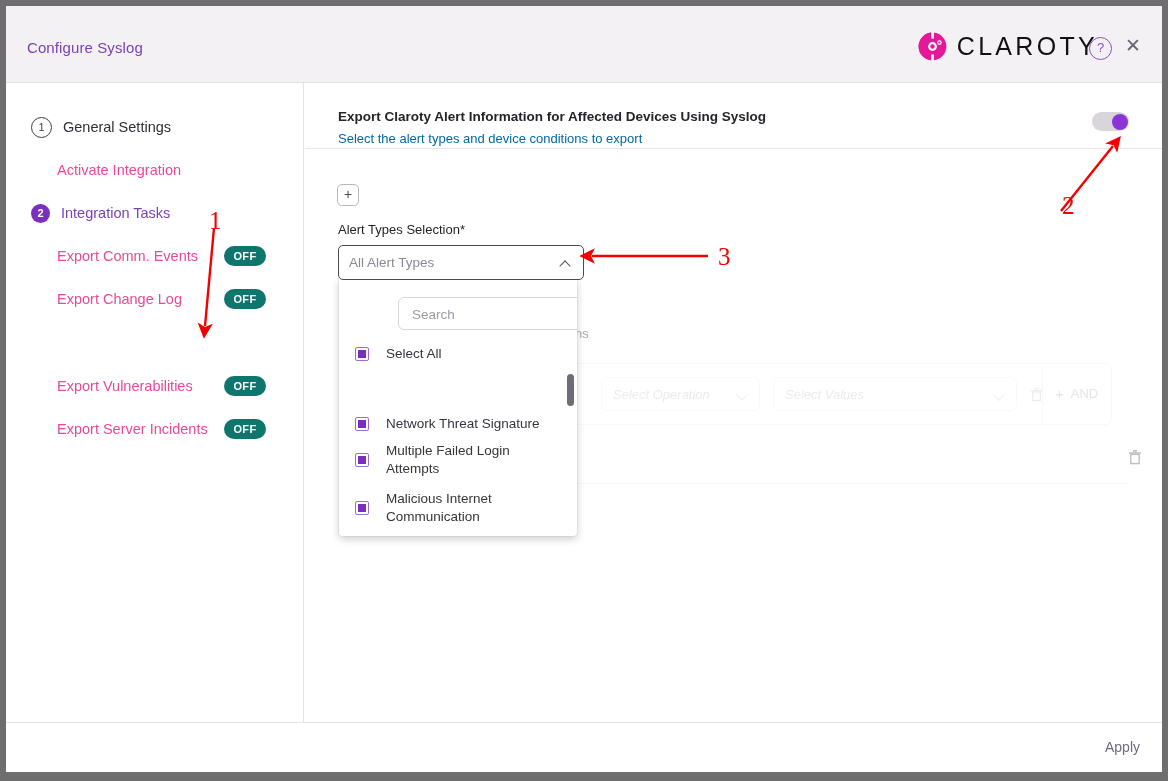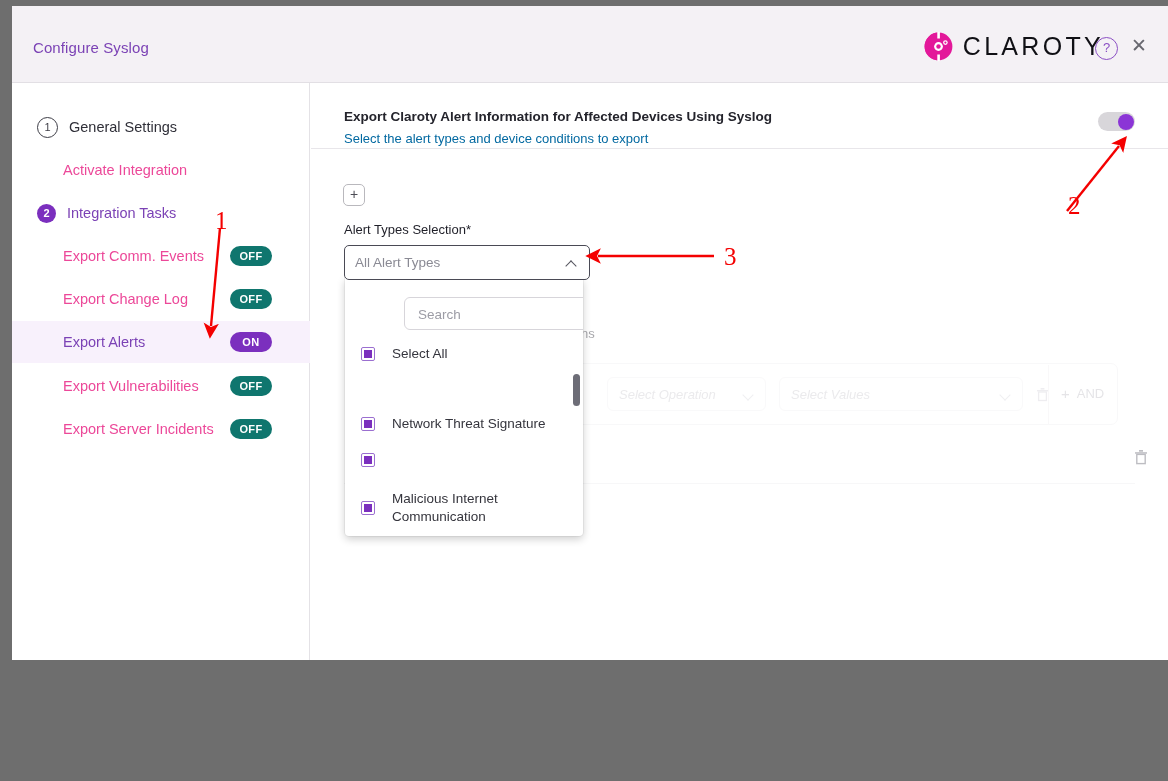--- a/index.html
+++ b/index.html
@@ -3,21 +3,21 @@
 <meta charset="utf-8">
 <style>
   html,body{margin:0;padding:0;}
   body{
     width:1168px;height:781px;overflow:hidden;
     background:#6e6e6e;
     font-family:"Liberation Sans","DejaVu Sans",sans-serif;
     -webkit-font-smoothing:antialiased;
   }
   .window{
-    position:absolute;left:12px;top:6px;width:1156px;height:654px;
+    position:absolute;left:6px;top:6px;width:1156px;height:766px;
     background:#ffffff;overflow:hidden;
   }
 
   
   .titlebar{
     position:absolute;left:0;top:0;width:1156px;height:77px;
     background:#f4f1f5;border-bottom:1px solid #e2dfe4;
     box-sizing:border-box;
   }
   .title-text{
@@ -275,24 +275,20 @@
     <div class="nav-sub" style="top:152px">
       <div class="sub-label">Export Comm. Events</div>
       <div class="badge off">OFF</div>
     </div>
 
     <div class="nav-sub" style="top:195px">
       <div class="sub-label">Export Change Log</div>
       <div class="badge off">OFF</div>
     </div>
 
-    <div class="nav-sub active" style="top:238px">
-      <div class="sub-label">Export Alerts</div>
-      <div class="badge on">ON</div>
-    </div>
 
     <div class="nav-sub" style="top:282px">
       <div class="sub-label">Export Vulnerabilities</div>
       <div class="badge off">OFF</div>
     </div>
 
     <div class="nav-sub" style="top:325px">
       <div class="sub-label">Export Server Incidents</div>
       <div class="badge off">OFF</div>
     </div>
@@ -370,20 +366,21 @@
     </div>
 
 
     <div class="opt" style="top:132px;height:28px">
       <div class="cb"></div>
       <div class="opt-label">Network Threat Signature</div>
     </div>
 
     <div class="opt" style="top:162px;height:40px">
       <div class="cb"></div>
+      <div class="opt-label" style="width:160px">Multiple Failed Login Attempts</div>
     </div>
 
     <div class="opt" style="top:210px;height:40px">
       <div class="cb"></div>
       <div class="opt-label" style="width:160px">Malicious Internet Communication</div>
     </div>
 
     <div class="dd-scrollbar"></div>
   </div>
 

